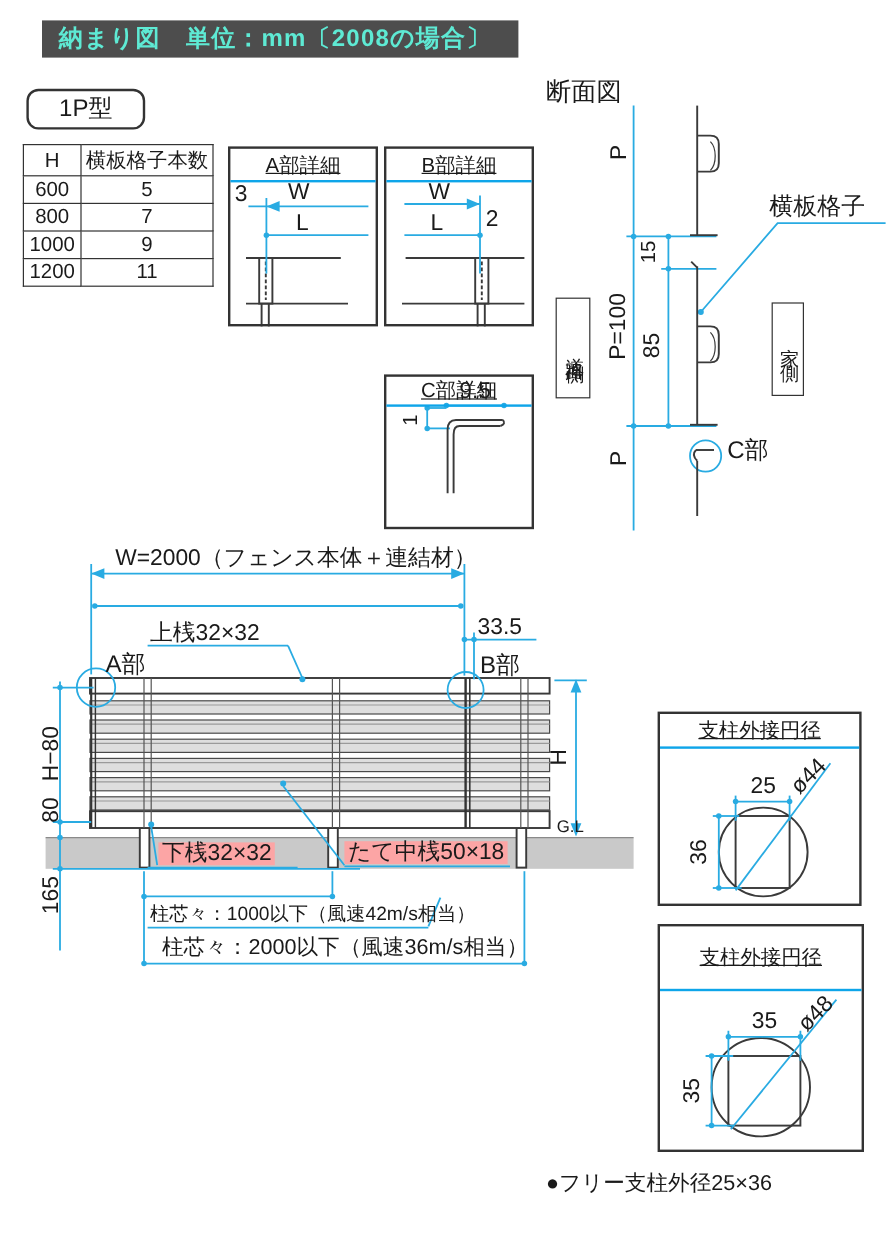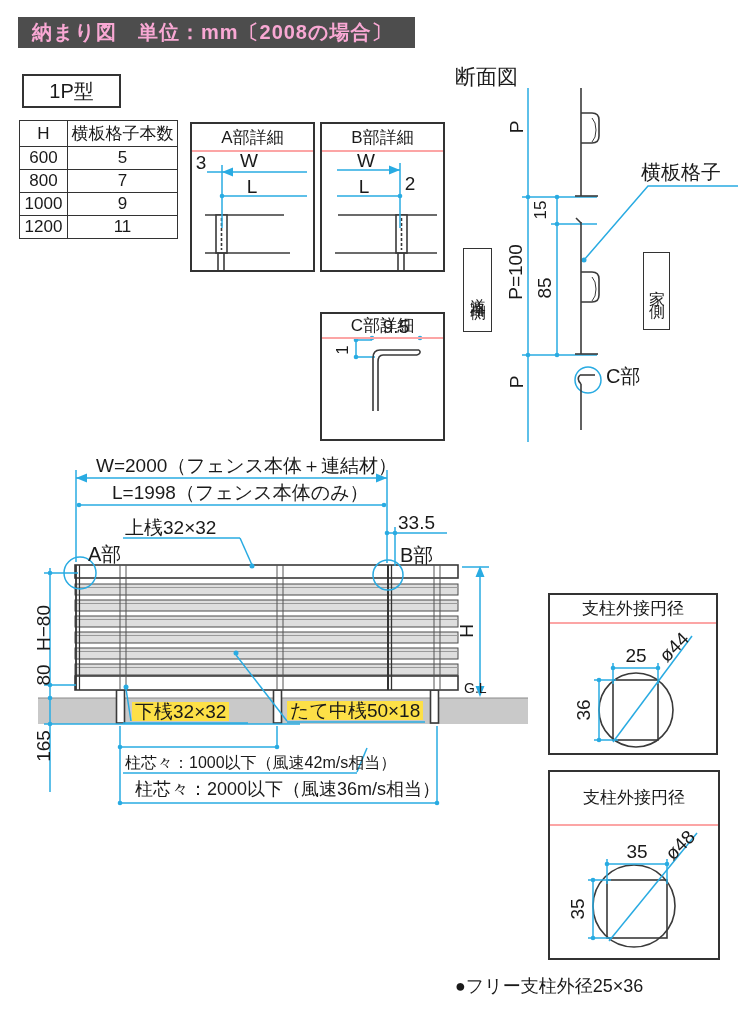--- a/index.html
+++ b/index.html
@@ -7,32 +7,32 @@
          font-family:"Liberation Sans","DejaVu Sans",sans-serif;color:#1a1a1a;}
   svg{position:absolute;left:0;top:0;}
   .cy{stroke:#29abe2;fill:none;stroke-width:1.5;}
   .dk{stroke:#3a3a3a;fill:none;stroke-width:1.6;}
   .cyf{fill:#29abe2;stroke:none;}
   .lbl{position:absolute;white-space:nowrap;line-height:1;color:#1a1a1a;}
   .c{transform:translate(-50%,-50%);}
   .rot{transform:translate(-50%,-50%) rotate(-90deg);}
   .rot45{transform:translate(-50%,-50%) rotate(-45deg);}
   .box{position:absolute;border:2px solid #333;background:transparent;box-sizing:border-box;}
-  .hdr{border-bottom:2px solid #fca5a5;text-align:right;font-size:17px;display:flex;align-items:center;justify-content:center;}
+  .hdr{border-bottom:2px solid #0ea5e9;text-align:right;font-size:17px;display:flex;align-items:center;justify-content:center;text-decoration:underline;}
   .vtxt{writing-mode:vertical-rl;text-orientation:upright;display:flex;align-items:center;justify-content:center;
         font-size:16px;letter-spacing:3px;width:100%;height:100%;box-sizing:border-box;}
-  .titlebar{position:absolute;left:18px;top:17px;width:397px;height:31px;background:#4d4d4d;color:#f9a8d4;
+  .titlebar{position:absolute;left:35px;top:17px;width:397px;height:31px;background:#4d4d4d;color:#5eead4;
             font-size:20px;font-weight:bold;line-height:31px;padding-left:14px;box-sizing:border-box;letter-spacing:1px;}
   table.size{position:absolute;left:19px;top:120px;border-collapse:collapse;font-size:17px;}
   table.size th,table.size td{border:1.8px solid #333;text-align:center;font-weight:normal;padding:0;}
   table.size th{height:25px;}
   table.size td{height:22px;}
   .col-h{width:47px;}
   .col-n{width:109px;}
-  .whitebg{background:#fde047;padding:0 3px;}
+  .whitebg{background:#fca5a5;padding:0 3px;}
 </style>
 </head>
 <body>
 
 <div class="stage">
 
   <svg width="740" height="1036">
 
     <g>
       <line class="dk" x1="205" y1="215" x2="284" y2="215"></line>
@@ -216,21 +216,21 @@
       <line class="cy" x1="593" y1="880" x2="593" y2="938"></line>
       <circle class="cyf" cx="593" cy="880" r="2.3"></circle>
         <circle class="cyf" cx="593" cy="938" r="2.3"></circle>
       <line class="cy" x1="588" y1="880" x2="611" y2="880"></line>
       <line class="cy" x1="588" y1="938" x2="611" y2="938"></line>
     </g>
   </svg>
 
   <div class="titlebar">納まり図　単位：mm〔2008の場合〕</div>
 
-  <div class="box" style="left:22px;top:74px;width:99px;height:34px;">
+  <div class="box" style="left:22px;top:74px;width:99px;height:34px;border-radius:10px;">
     <div style="text-align:center;font-size:20px;line-height:30px;">1P型</div>
   </div>
 
   <table class="size">
     <tbody>
         <tr>
       <th class="col-h">H</th>
       <th class="col-n">横板格子本数</th>
     </tr>
     <tr>
@@ -281,21 +281,20 @@
   <div class="lbl" style="left:641px;top:162px;font-size:20px;">横板格子</div>
   <div class="lbl" style="left:606px;top:366px;font-size:20px;">C部</div>
   <div style="position:absolute;left:463px;top:248px;width:29px;height:84px;border:1.6px solid #333;box-sizing:border-box;">
     <div class="vtxt">道路側</div>
   </div>
   <div style="position:absolute;left:643px;top:252px;width:27px;height:78px;border:1.6px solid #333;box-sizing:border-box;">
     <div class="vtxt" style="letter-spacing:14px;">家側</div>
   </div>
 
   <div class="lbl" style="left:96px;top:456px;font-size:19px;">W=2000（フェンス本体＋連結材）</div>
-  <div class="lbl" style="left:112px;top:483px;font-size:19px;">L=1998（フェンス本体のみ）</div>
   <div class="lbl" style="left:398px;top:513px;font-size:19px;">33.5</div>
   <div class="lbl" style="left:125px;top:518px;font-size:19px;">上桟32×32</div>
   <div class="lbl" style="left:88px;top:544px;font-size:20px;">A部</div>
   <div class="lbl" style="left:400px;top:545px;font-size:20px;">B部</div>
   <div class="lbl rot" style="left:43px;top:628px;font-size:19px;">H−80</div>
   <div class="lbl rot" style="left:43px;top:675px;font-size:19px;">80</div>
   <div class="lbl rot" style="left:43px;top:746px;font-size:19px;">165</div>
   <div class="lbl rot" style="left:466px;top:631px;font-size:19px;">H</div>
   <div class="lbl" style="left:464px;top:681px;font-size:14px;">G.L</div>
   <div class="lbl whitebg" style="left:132px;top:702px;font-size:19px;">下桟32×32</div>

